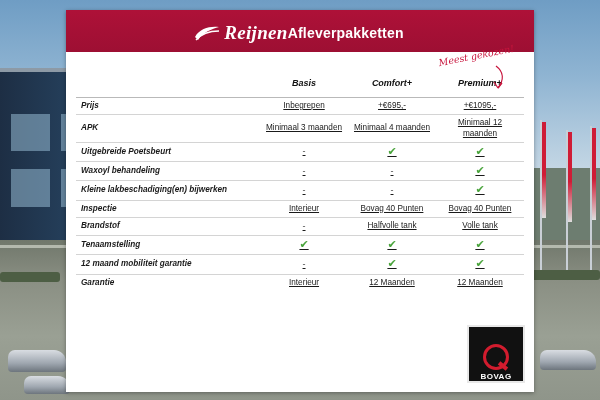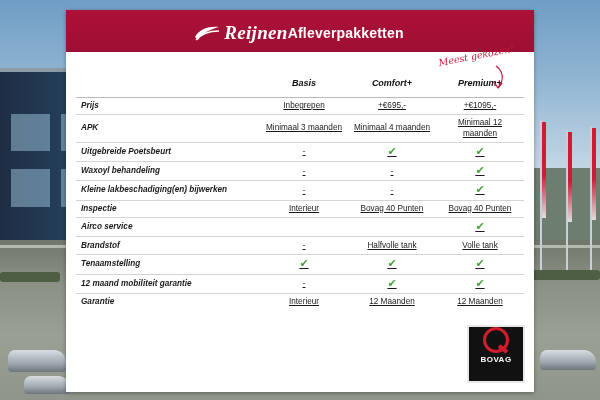--- a/index.html
+++ b/index.html
@@ -211,21 +211,21 @@
     right: 9px;
     bottom: 9px;
     width: 58px;
     height: 58px;
     background: #111;
     border: 2px solid #e8e8e8;
     box-sizing: border-box;
     display: flex;
     flex-direction: column;
     align-items: center;
-    justify-content: flex-start;
+    justify-content: flex-end;
     gap: 2px;
   }
   .bovag-q {
     width: 26px;
     height: 26px;
     border-radius: 50%;
     border: 3px solid #d21c2e;
     position: relative;
     box-sizing: border-box;
   }
@@ -346,26 +346,20 @@
             <td class="val"><span class="dash">-</span></td>
             <td class="val"><span class="check">✔</span></td>
           </tr>
           <tr>
             <td class="feature">Inspectie</td>
             <td class="val">Interieur</td>
             <td class="val">Bovag 40 Punten</td>
             <td class="val">Bovag 40 Punten</td>
           </tr>
           <tr>
-            <td class="feature">Airco service</td>
-            <td class="val"></td>
-            <td class="val"></td>
-            <td class="val"><span class="check">✔</span></td>
-          </tr>
-          <tr>
             <td class="feature">Brandstof</td>
             <td class="val"><span class="dash">-</span></td>
             <td class="val">Halfvolle tank</td>
             <td class="val">Volle tank</td>
           </tr>
           <tr>
             <td class="feature">Tenaamstelling</td>
             <td class="val"><span class="check">✔</span></td>
             <td class="val"><span class="check">✔</span></td>
             <td class="val"><span class="check">✔</span></td>

